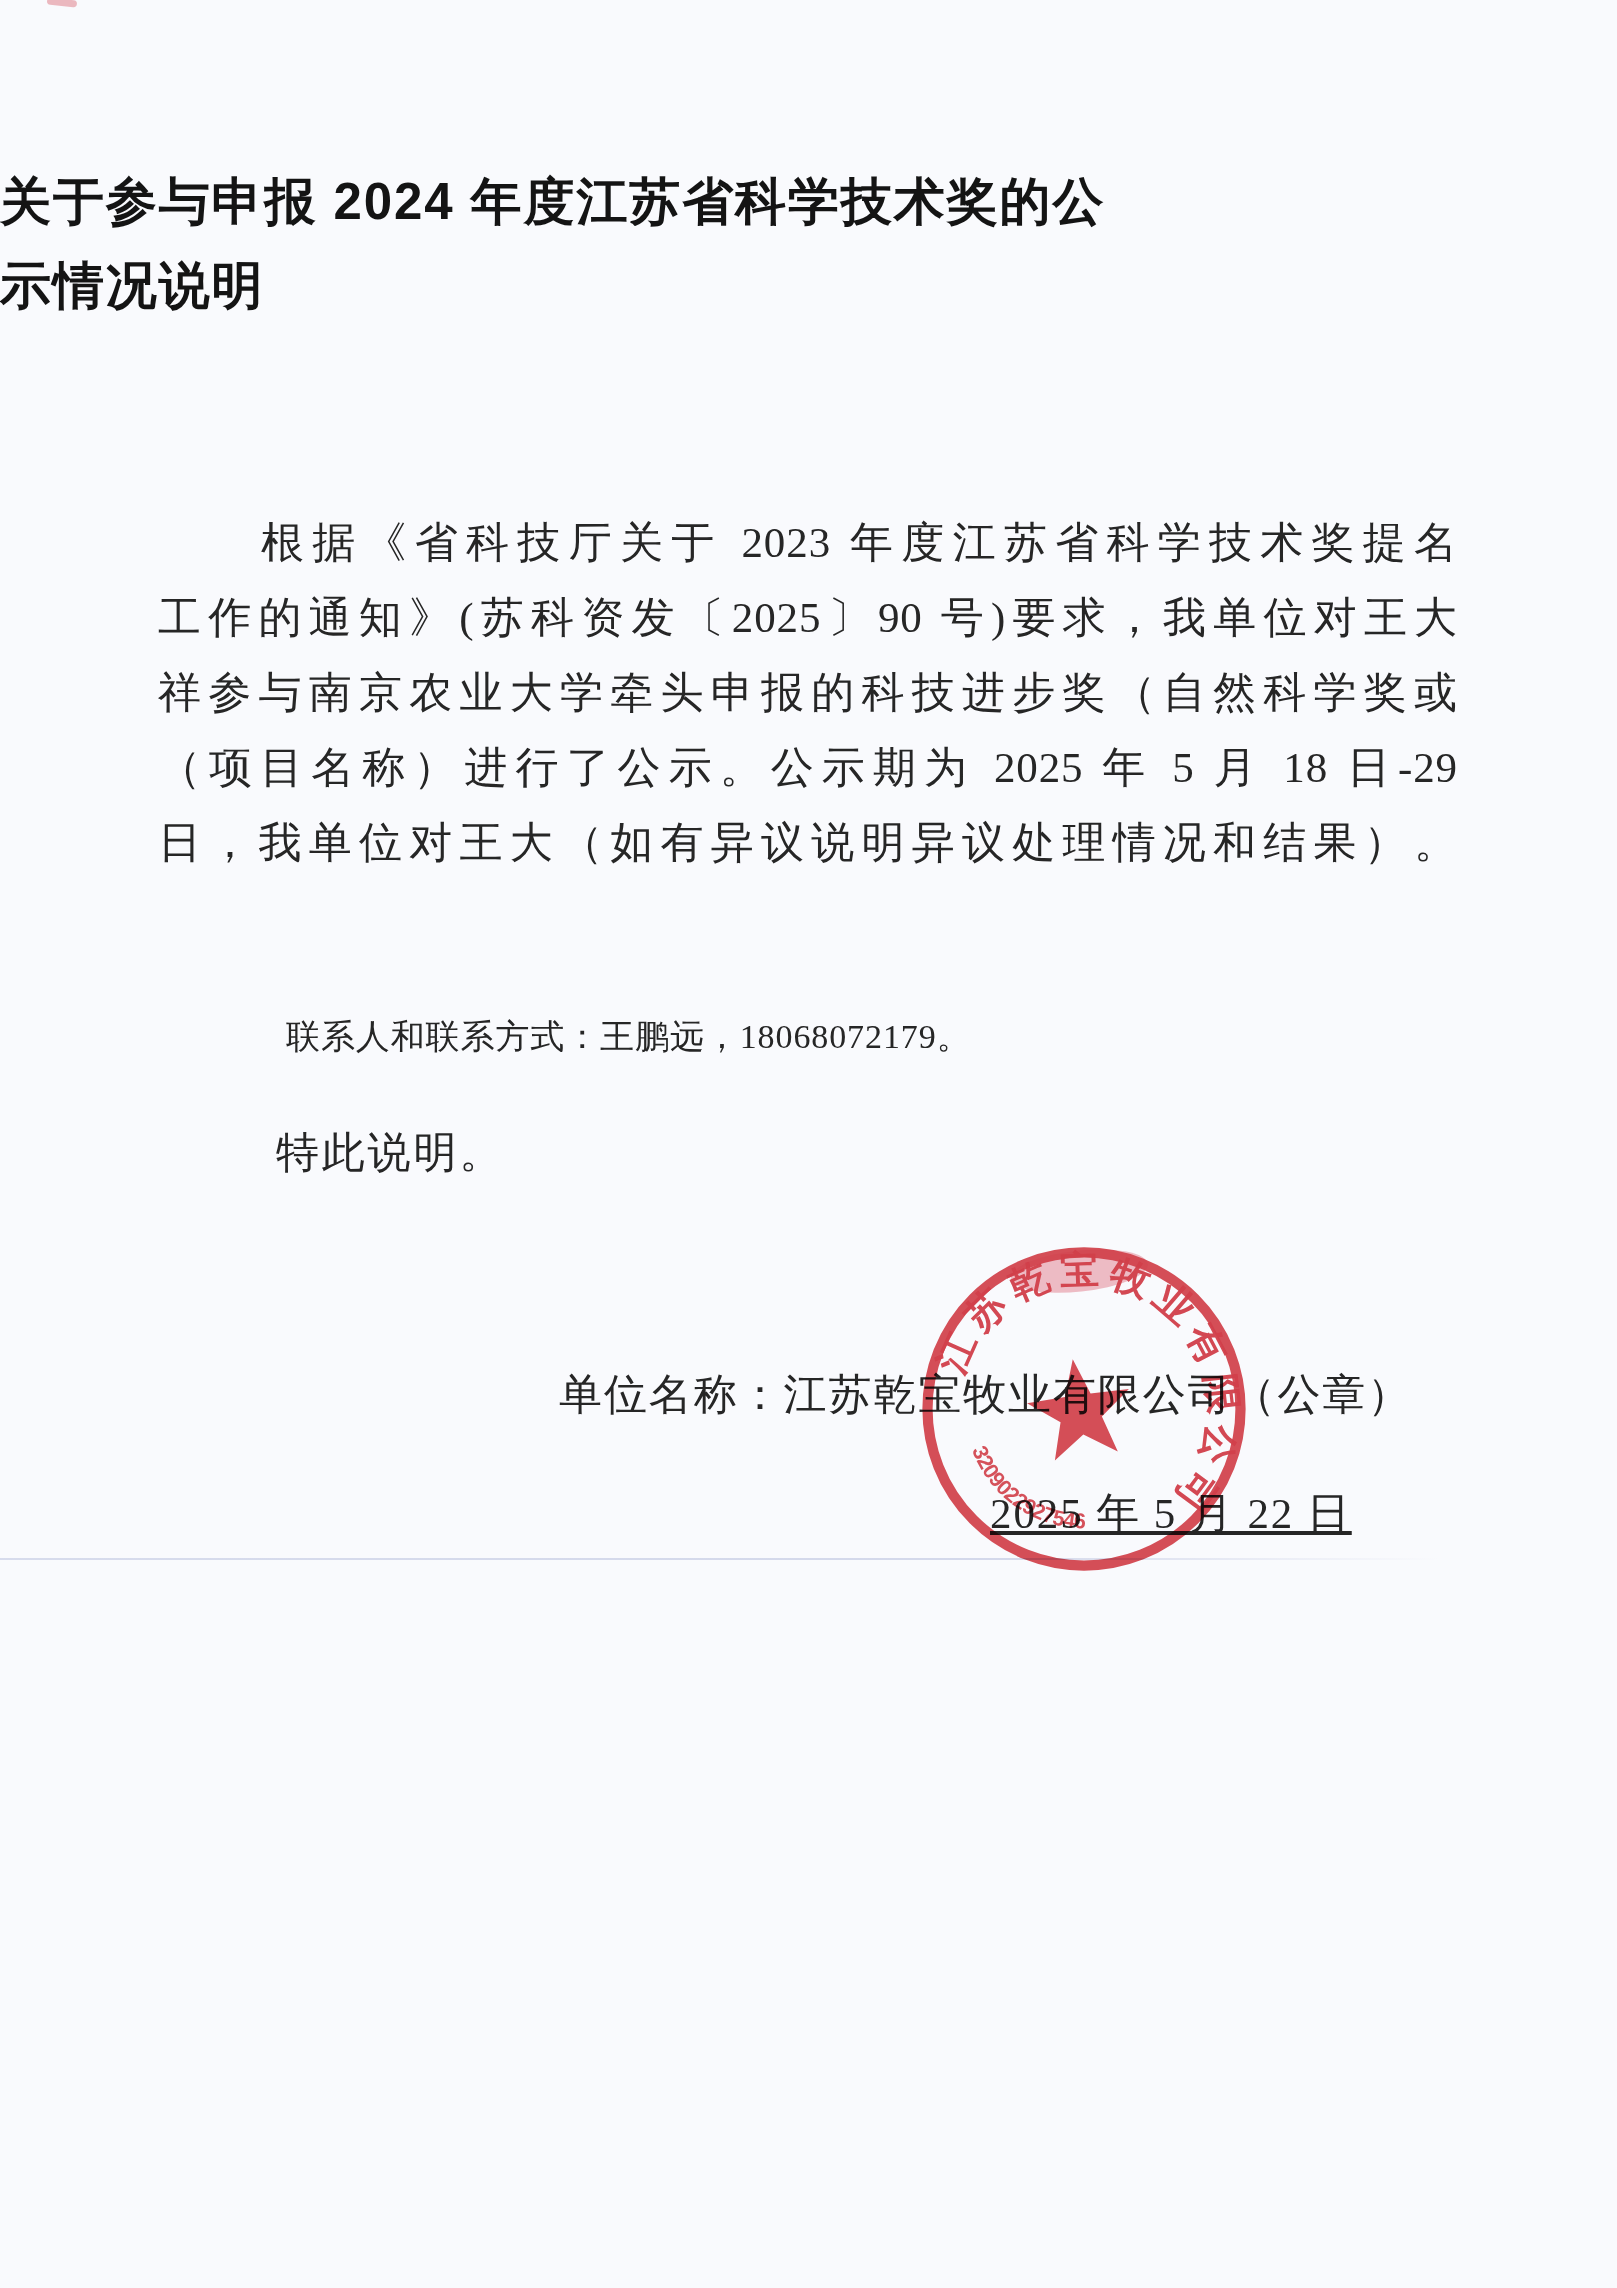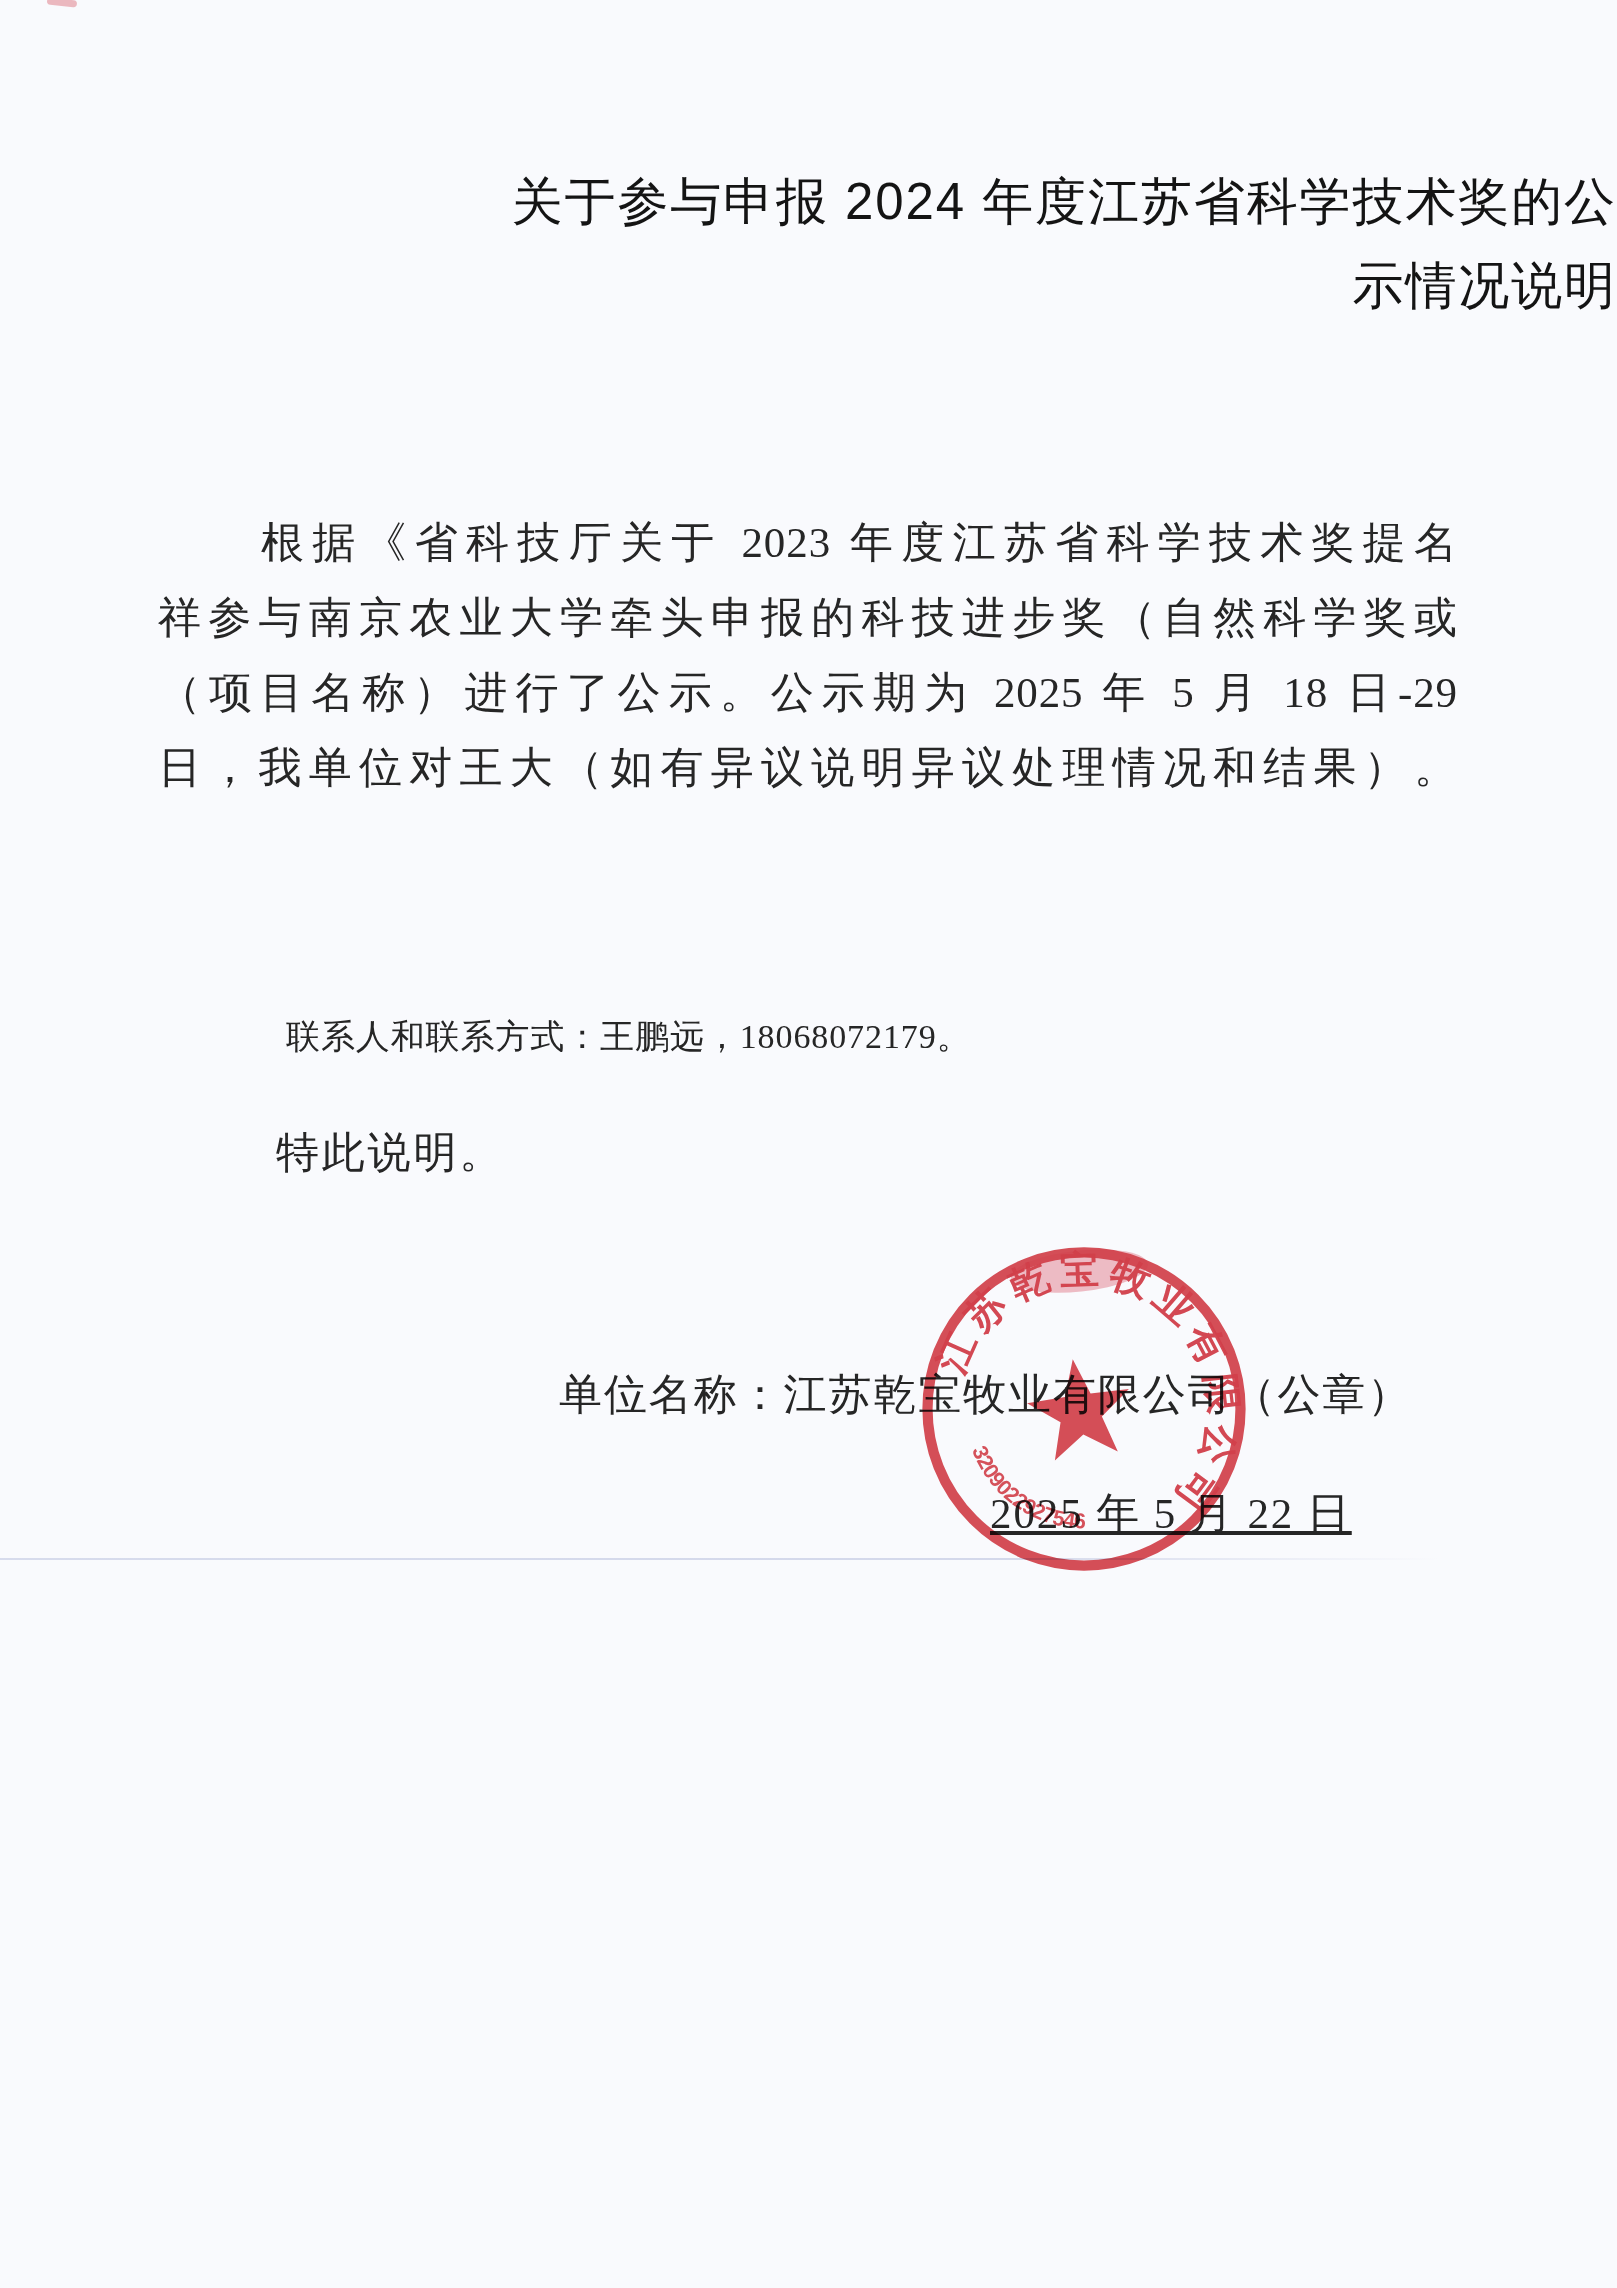--- a/index.html
+++ b/index.html
@@ -19,23 +19,23 @@
     background: rgba(224,130,140,.55); border-radius: 3.7px;
     transform: rotate(6deg);
   }
   .fold-line {
     position: absolute; left: 0; top: 1558px; width: 1440px; height: 1.9px;
     background: linear-gradient(to right, rgba(160,170,210,.38) 0%, rgba(160,170,210,.42) 70%, rgba(160,170,210,0) 100%);
   }
 
   .title {
     position: absolute; left: 0; top: 160px; width: 100%;
-    text-align: right;
+    text-align: left;
     font-family: "Liberation Sans", sans-serif;
-    font-weight: 400;
+    font-weight: 700;
     font-size: 51px;
     line-height: 84px;
     color: #141414;
     letter-spacing: 1.9px;
   }
 
   .body-text {
     position: absolute; left: 158px; top: 505px; width: 1300px;
     font-size: 43px; line-height: 75px;
     letter-spacing: 0.9px;
@@ -82,20 +82,21 @@
 
   <div class="ink-smudge-top"></div>
 
   <div class="title">
     <div>关于参与申报 2024 年度江苏省科学技术奖的公</div>
     <div>示情况说明</div>
   </div>
 
   <div class="body-text">
     <div class="line indent">根据《省科技厅关于 2023 年度江苏省科学技术奖提名</div>
+    <div class="line">工作的通知》(苏科资发〔2025〕90 号)要求，我单位对王大</div>
     <div class="line">祥参与南京农业大学牵头申报的科技进步奖（自然科学奖或</div>
     <div class="line">（项目名称）进行了公示。公示期为 2025 年 5 月 18 日-29</div>
     <div class="line">日，我单位对王大（如有异议说明异议处理情况和结果）。</div>
   </div>
 
   <div class="contact-line">联系人和联系方式：王鹏远，18068072179。</div>
 
   <div class="closing-line">特此说明。</div>
 
   <div class="signature-line">单位名称：江苏乾宝牧业有限公司（公章）</div>

